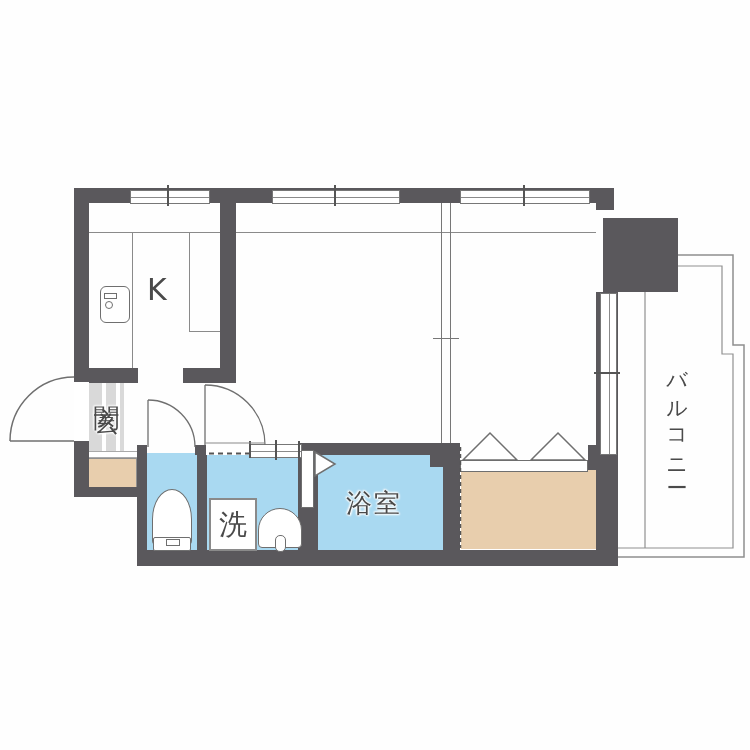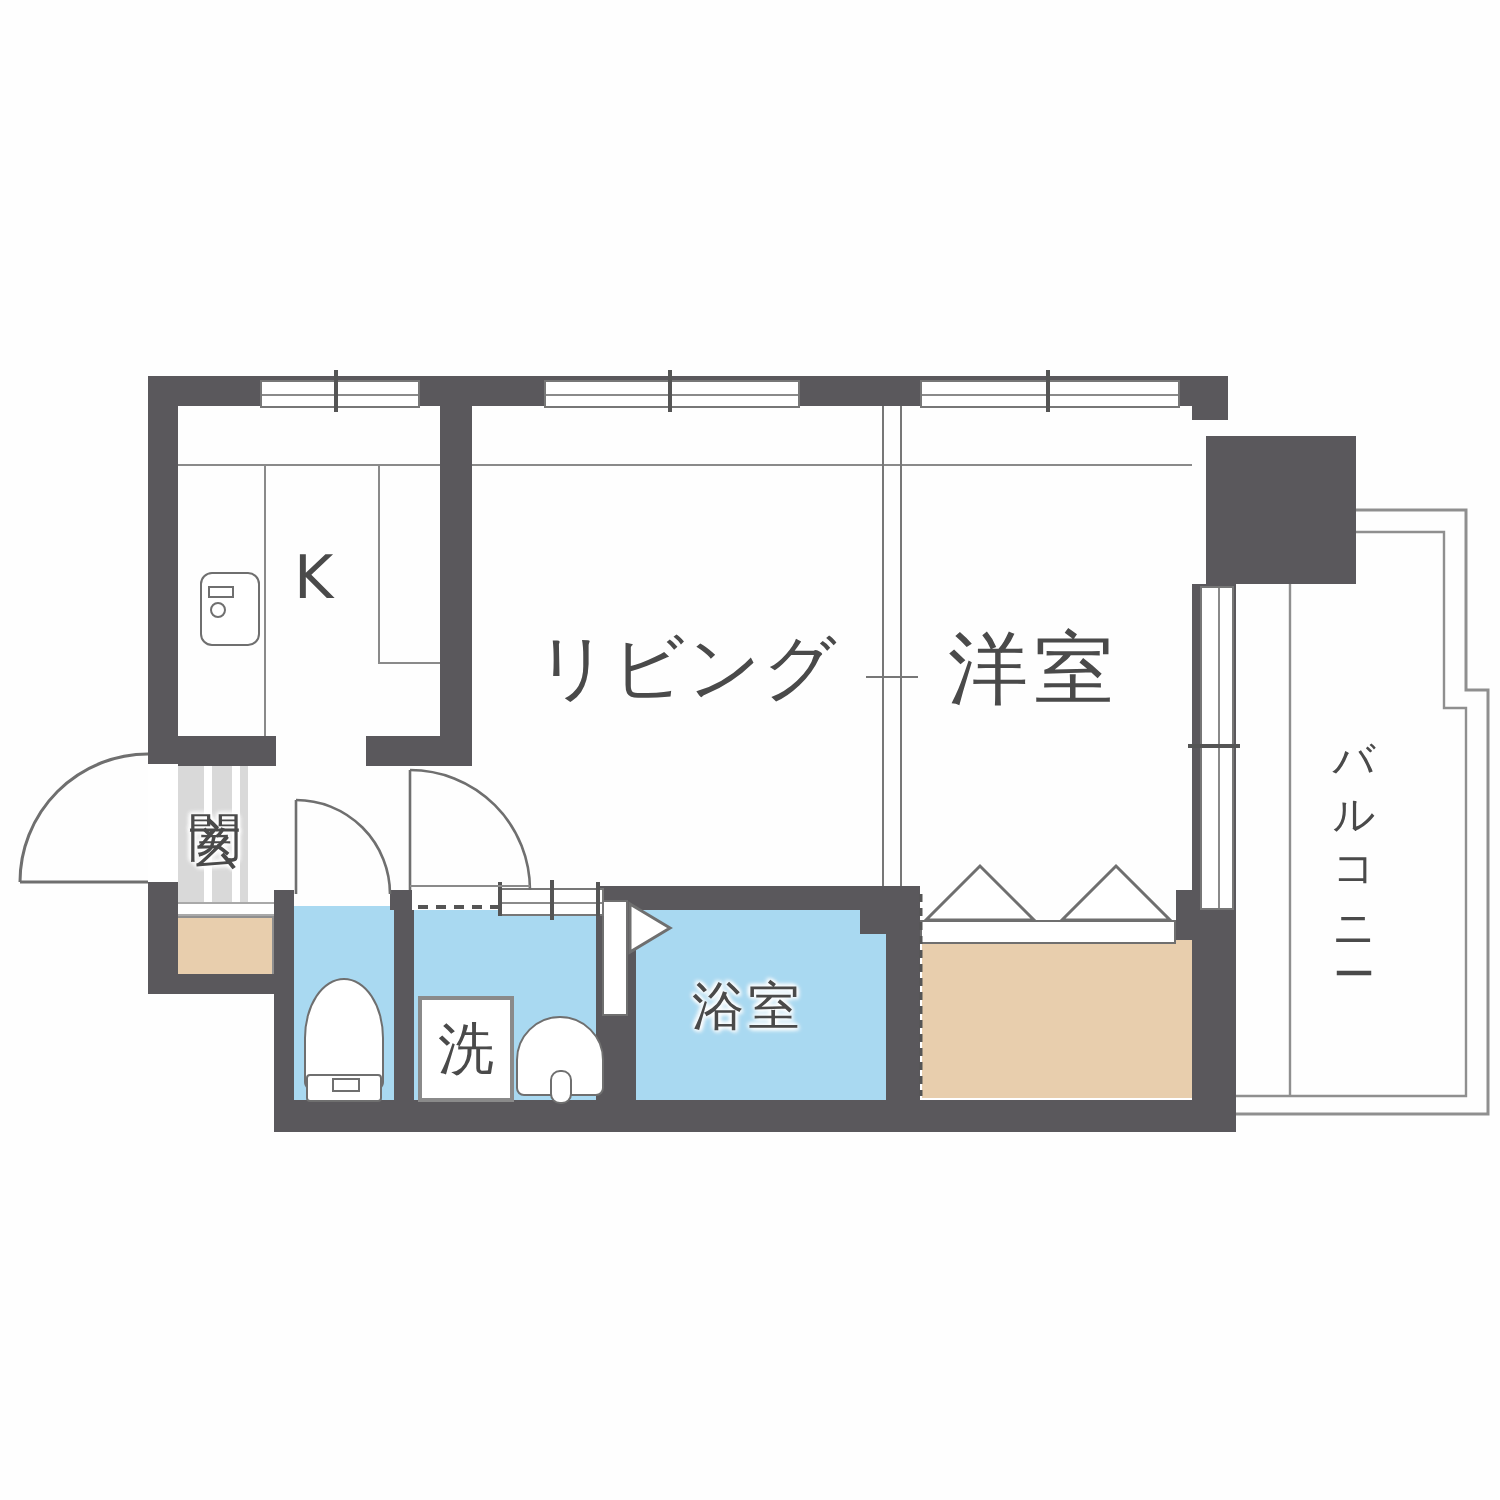--- a/index.html
+++ b/index.html
@@ -127,19 +127,17 @@
     <div style="position:absolute;left:12px;top:1px;width:12px;height:5px;border:1px solid #6f6f6f;"></div>
   </div>
   <div class="fixture" style="left:258px;top:508px;width:44px;height:40px;border-radius:22px 22px 4px 4px;">
     <div style="position:absolute;left:16px;top:26px;width:9px;height:15px;border:1px solid #6f6f6f;border-radius:5px;background:#fff;"></div>
   </div>
   <div class="washer" style="left:209px;top:498px;width:48px;height:53px;">
     <span class="label" style="position:static;font-size:28px;">洗</span>
   </div>
 
   <div class="label" style="left:147px;top:272px;font-size:30px;">K</div>
-  <div class="label" style="left:268px;top:310px;font-size:36px;letter-spacing:1px;">リビング</div>
-  <div class="label" style="left:474px;top:307px;font-size:40px;letter-spacing:3px;">洋室</div>
   <div class="label" style="left:346px;top:486px;font-size:26px;letter-spacing:2px;">浴室</div>
   <div class="label vert" style="left:90px;top:386px;font-size:26px;">玄関</div>
   <div class="label vert" style="left:663px;top:356px;font-size:21px;letter-spacing:6px;">バルコニー</div>
 
 </div>
 
 </body></html>

